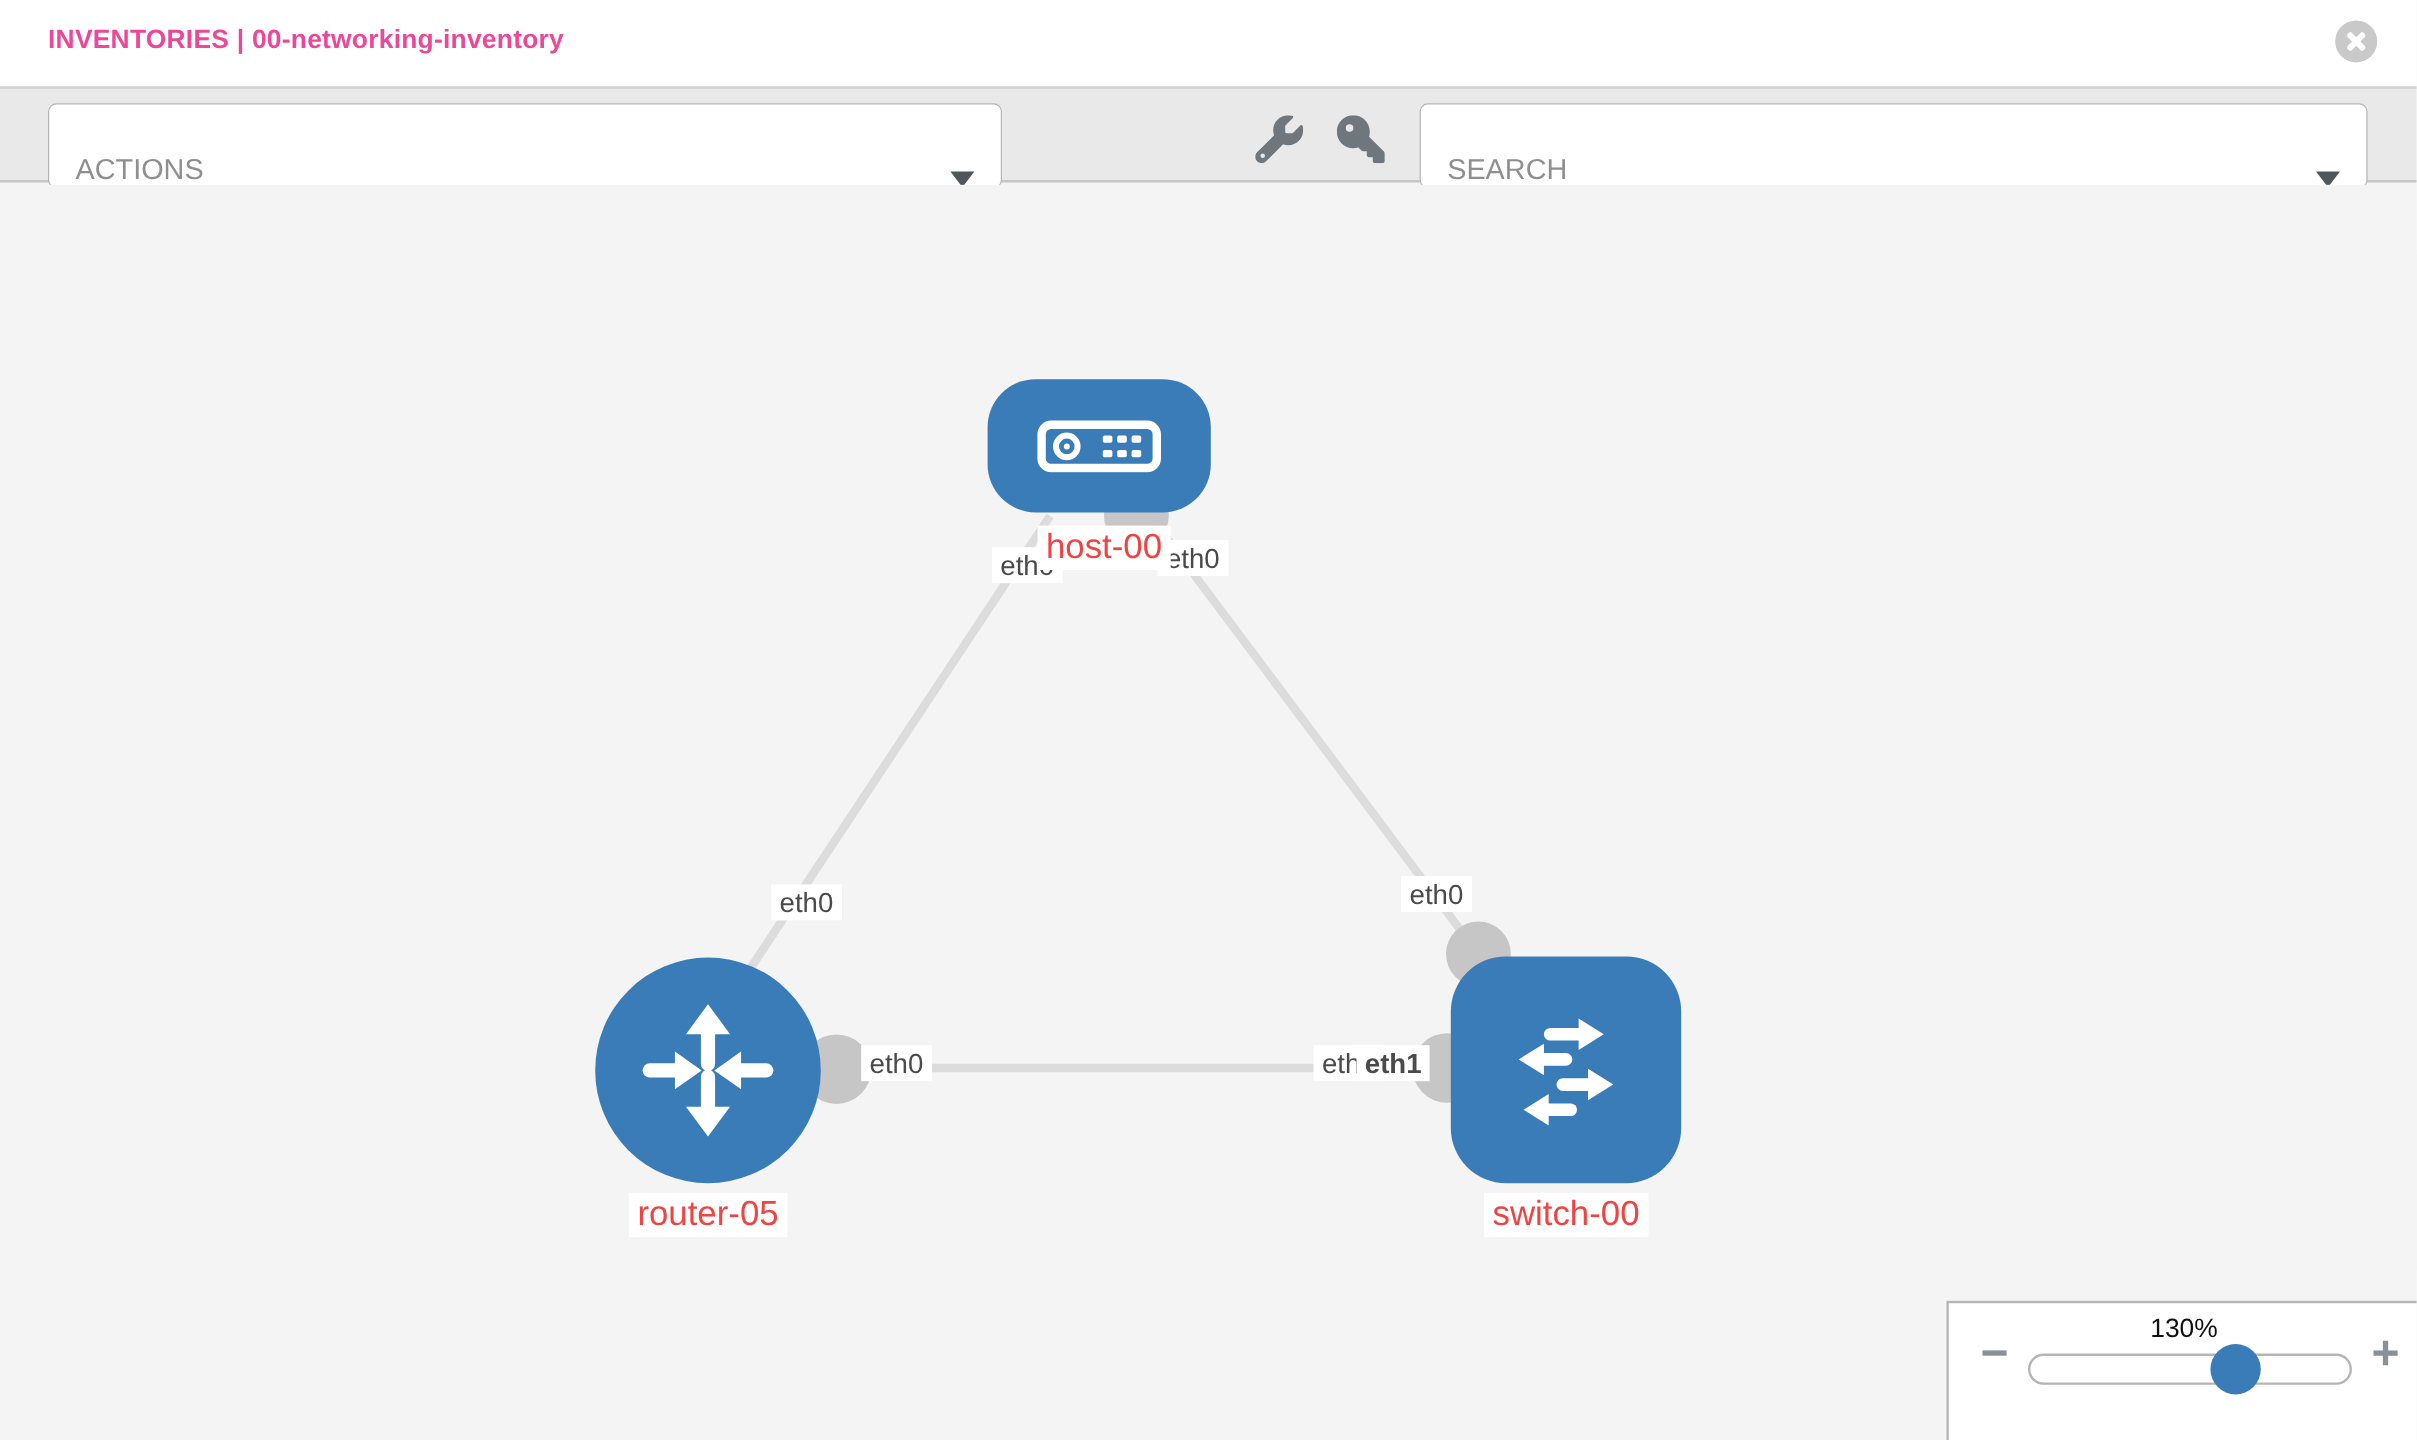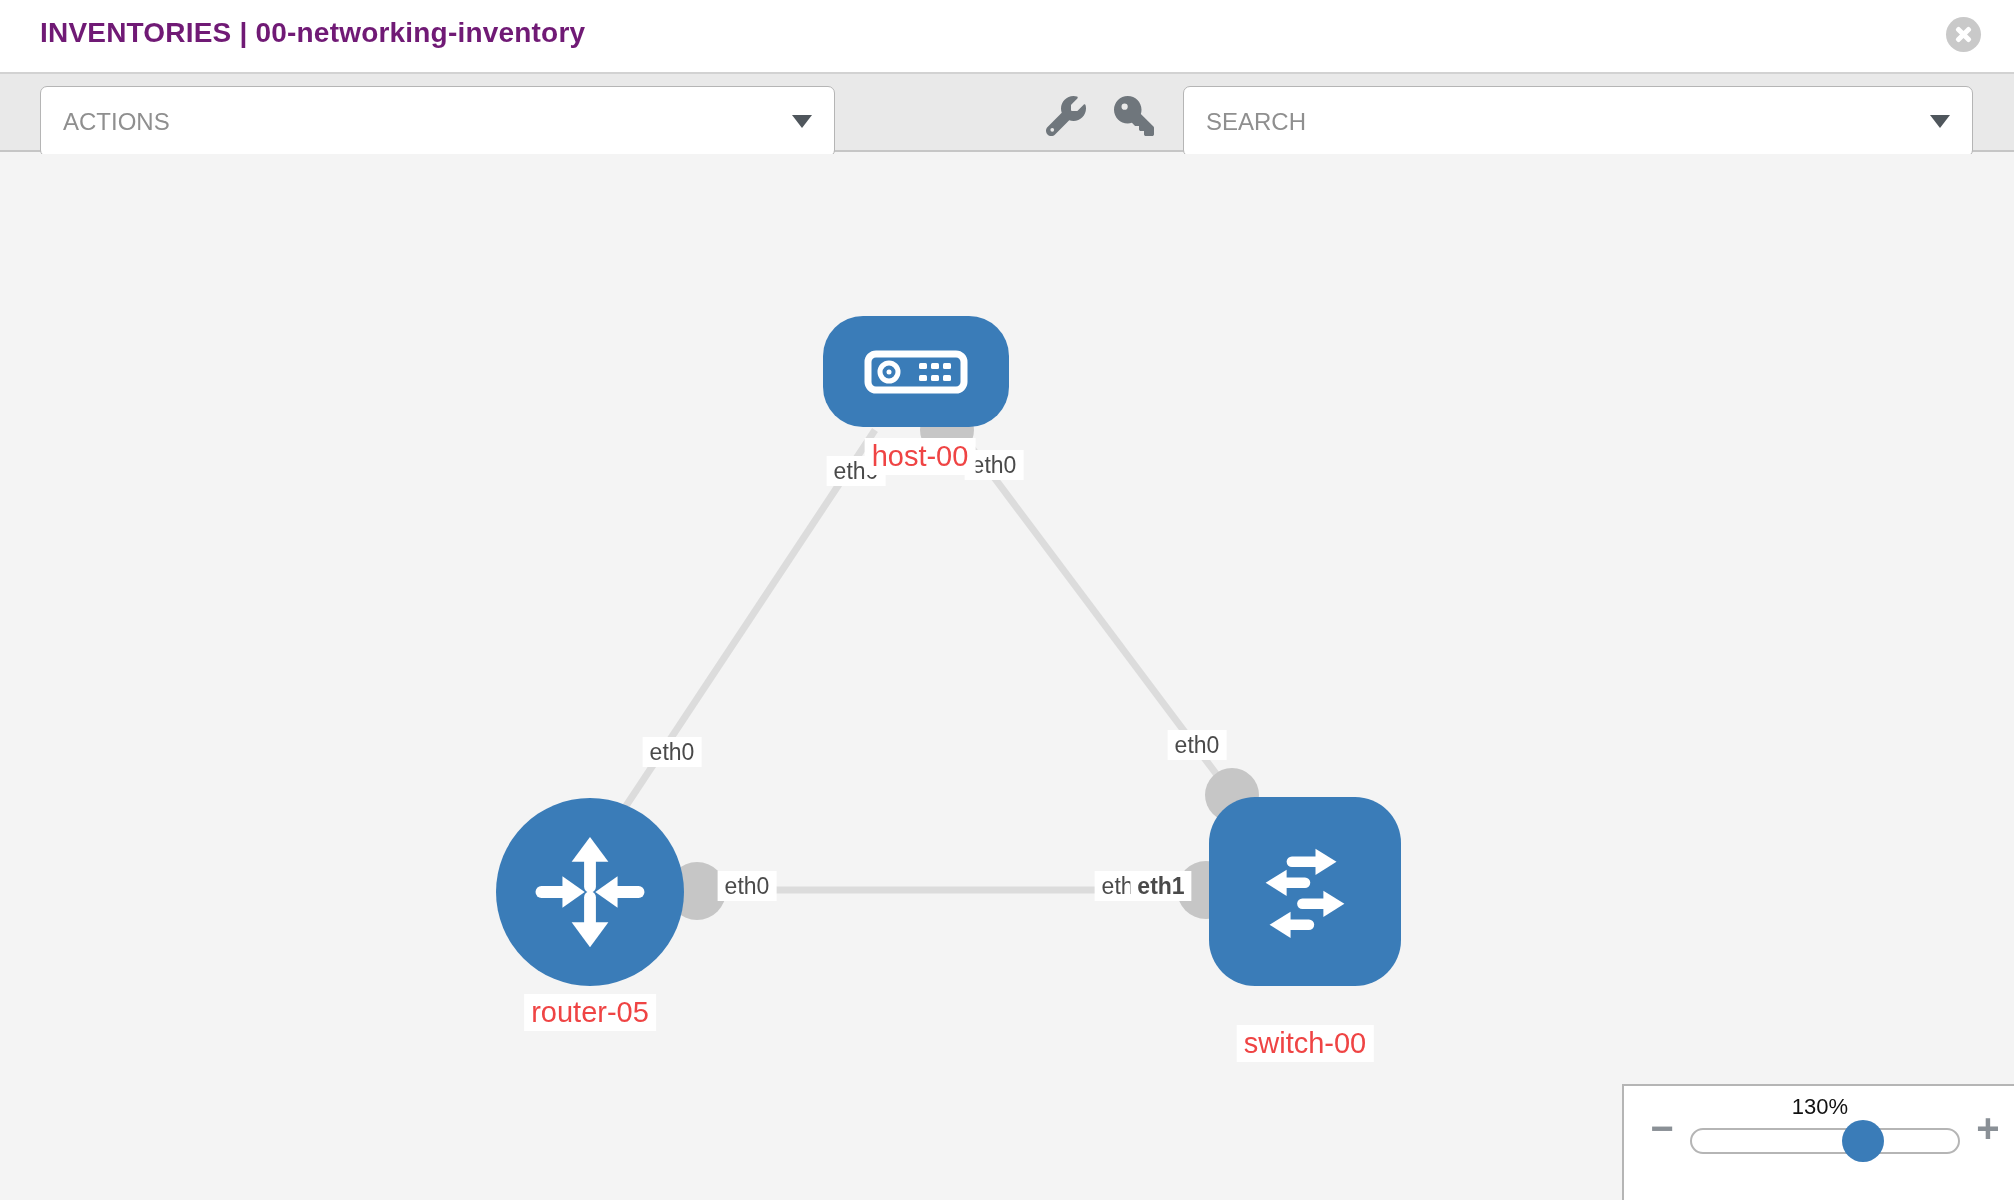--- a/index.html
+++ b/index.html
@@ -4,37 +4,37 @@
 <style>
   html,body{margin:0;padding:0;background:#ffffff;}
   #screen{
     position:relative;width:2014px;height:1200px;overflow:hidden;
     font-family:"Liberation Sans",sans-serif;background:#f4f4f4;
   }
   
   .hdr{position:absolute;left:0;top:0;width:2014px;height:72px;background:#ffffff;}
   .hdr-title{
     position:absolute;left:40px;top:0;height:66px;line-height:66px;
-    font-size:28px;font-weight:bold;color:#701a75;letter-spacing:.2px;
+    font-size:22px;font-weight:bold;color:#ec4899;letter-spacing:.2px;
   }
   .close-btn{
     position:absolute;left:1946px;top:17px;width:35px;height:35px;border-radius:50%;
     background:#c9c9c9;cursor:pointer;
   }
   .close-bar{position:absolute;left:8px;top:15px;width:19px;height:5px;background:#ffffff;border-radius:2px;}
   .close-bar.a{transform:rotate(45deg);}
   .close-bar.b{transform:rotate(-45deg);}
   
   .toolbar{
     position:absolute;left:0;top:72px;width:2014px;height:80px;background:#e9e9e9;
     border-top:2px solid #d2d2d2;border-bottom:2px solid #c6c6c6;box-sizing:border-box;
   }
   .dropdown{
     position:absolute;top:12px;height:71px;background:#ffffff;border:1px solid #b5b5b5;
-    border-radius:7px;box-sizing:border-box;display:flex;align-items:center;
+    border-radius:7px;box-sizing:border-box;display:flex;align-items:flex-end;
     justify-content:space-between;padding:0 22px;cursor:pointer;
   }
   .dropdown .dd-label{font-size:24px;color:#8f8f8f;}
   .caret{
     width:0;height:0;border-left:10px solid transparent;border-right:10px solid transparent;
     border-top:13px solid #4f565c;
   }
   .tool-btn{position:absolute;top:22px;width:40px;height:40px;color:#6f767c;cursor:pointer;}
   .tool-btn svg{width:100%;height:100%;}
   
@@ -164,21 +164,21 @@
     <div class="glabel iface-label" style="left:856px;top:302px;">eth0</div>
     <div class="glabel iface-label" style="left:994px;top:296px;">eth0</div>
     <div class="glabel iface-label" style="left:672px;top:583px;">eth0</div>
     <div class="glabel iface-label" style="left:1197px;top:576px;">eth0</div>
     <div class="glabel iface-label" style="left:747px;top:717px;">eth0</div>
     <div class="glabel iface-label" style="left:1124px;top:717px;">eth0</div>
     <div class="glabel iface-label" style="left:1161px;top:717px;font-weight:bold;">eth1</div>
 
     <div class="glabel node-label" style="left:920px;top:284px;">host-00</div>
     <div class="glabel node-label" style="left:590px;top:840px;">router-05</div>
-    <div class="glabel node-label" style="left:1305px;top:840px;margin-top:31px;">switch-00</div>
+    <div class="glabel node-label" style="left:1305px;top:840px;">switch-00</div>
   </div>
 
   <div class="zoom-panel">
     <div class="zoom-level">130%</div>
     <div class="zoom-btn" style="left:20px;">−</div>
     <div class="zoom-track"></div>
     <div class="zoom-handle"></div>
     <div class="zoom-btn" style="left:346px;">+</div>
   </div>
 

